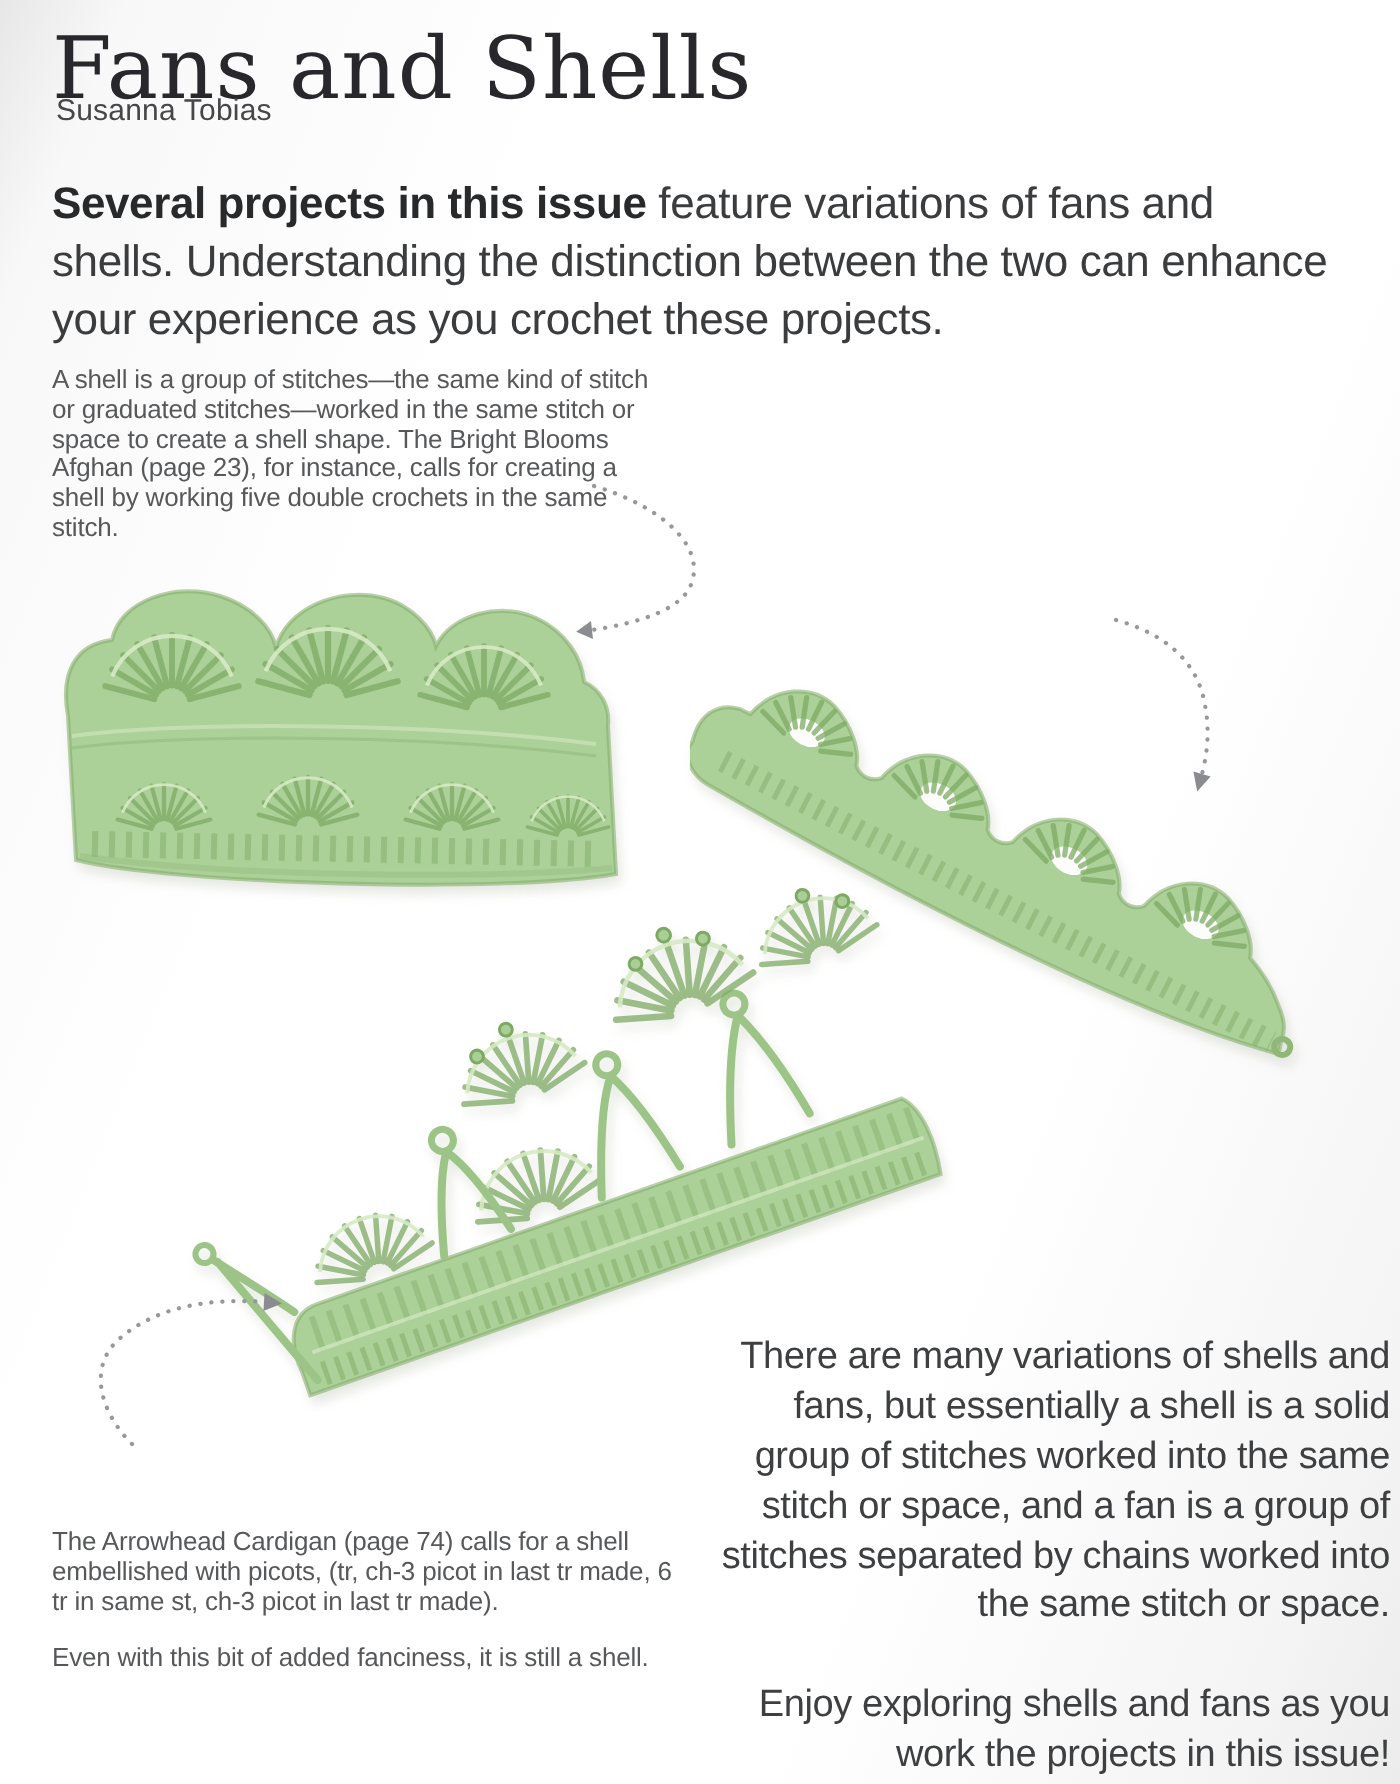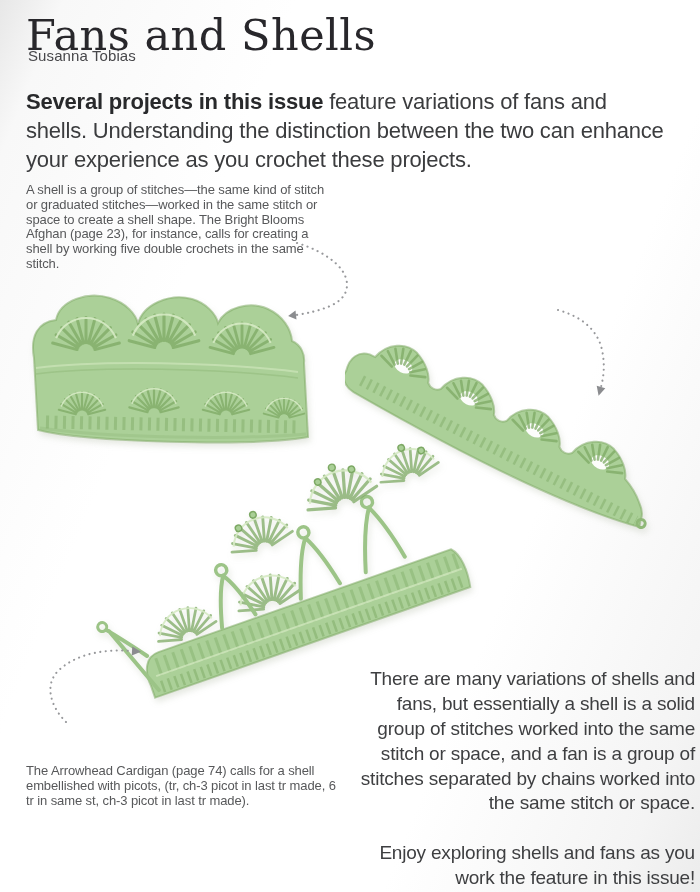--- a/index.html
+++ b/index.html
@@ -53,25 +53,26 @@
 
   <p class="intro"><strong>Several projects in this issue</strong><span> feature variations of fans and shells. Understanding the distinction between the two can enhance your experience as you crochet these projects.</span></p>
 
   <p class="col shell-col">A shell is a group of stitches—the same kind of stitch or graduated stitches—worked in the same stitch or space to create a shell shape. The Bright Blooms Afghan (page 23), for instance, calls for creating a shell by working five double crochets in the same stitch.</p>
 
   <div class="col fan-col">
   </div>
 
   <div class="col picot-col">
     <p>The Arrowhead Cardigan (page 74) calls for a shell embellished with picots, (tr, ch-3 picot in last tr made, 6 tr in same st, ch-3 picot in last tr made).</p>
+    <p>Even with this bit of added fanciness, it is still a shell.</p>
   </div>
 
   <div class="summary-col">
     <p>There are many variations of shells and fans, but essentially a shell is a solid group of stitches worked into the same stitch or space, and a fan is a group of stitches separated by chains worked into the same stitch or space.</p>
-    <p>Enjoy exploring shells and fans as you work the feature in this issue!</p>
+    <p>Enjoy exploring shells and fans as you work the projects in this issue!</p>
   </div>
 
   <svg id="fig-shell" class="fig" width="315" height="168" viewBox="0 0 315 168" role="img" aria-label="Crocheted shell-stitch edging swatch in green yarn">
     <defs>
       <g id="burst30">
         <path d="M-7.7,-2.1L-29,-7.8 M-6.9,-4L-26,-15 M-5.7,-5.7L-21.2,-21.2 M-4,-6.9L-15,-26 M-2.1,-7.7L-7.8,-29 M0,-8L0,-30 M2.1,-7.7L7.8,-29 M4,-6.9L15,-26 M5.7,-5.7L21.2,-21.2 M6.9,-4L26,-15 M7.7,-2.1L29,-7.8" fill="none" stroke="#7da964" stroke-width="2.6" stroke-linecap="round" stroke-opacity="0.75"></path>
         <path d="M-26,-12 A28,28 0 0 1 26,-12" fill="none" stroke="#d6eac4" stroke-width="1.8" stroke-opacity="0.9"></path>
       </g>
     </defs>
     <path d="M14,70 C10,48 18,34 36,32 C40,12 68,3 90,10 C106,15 116,26 118,36 C123,16 150,5 172,11 C186,15 196,26 198,35 C206,19 230,13 248,21 C263,28 271,41 272,53 C281,57 285,66 284,75 L288,149 C232,159 66,154 18,142 Z" fill="#abd098" stroke="#82ab68" stroke-width="2" stroke-opacity="0.55"></path>

